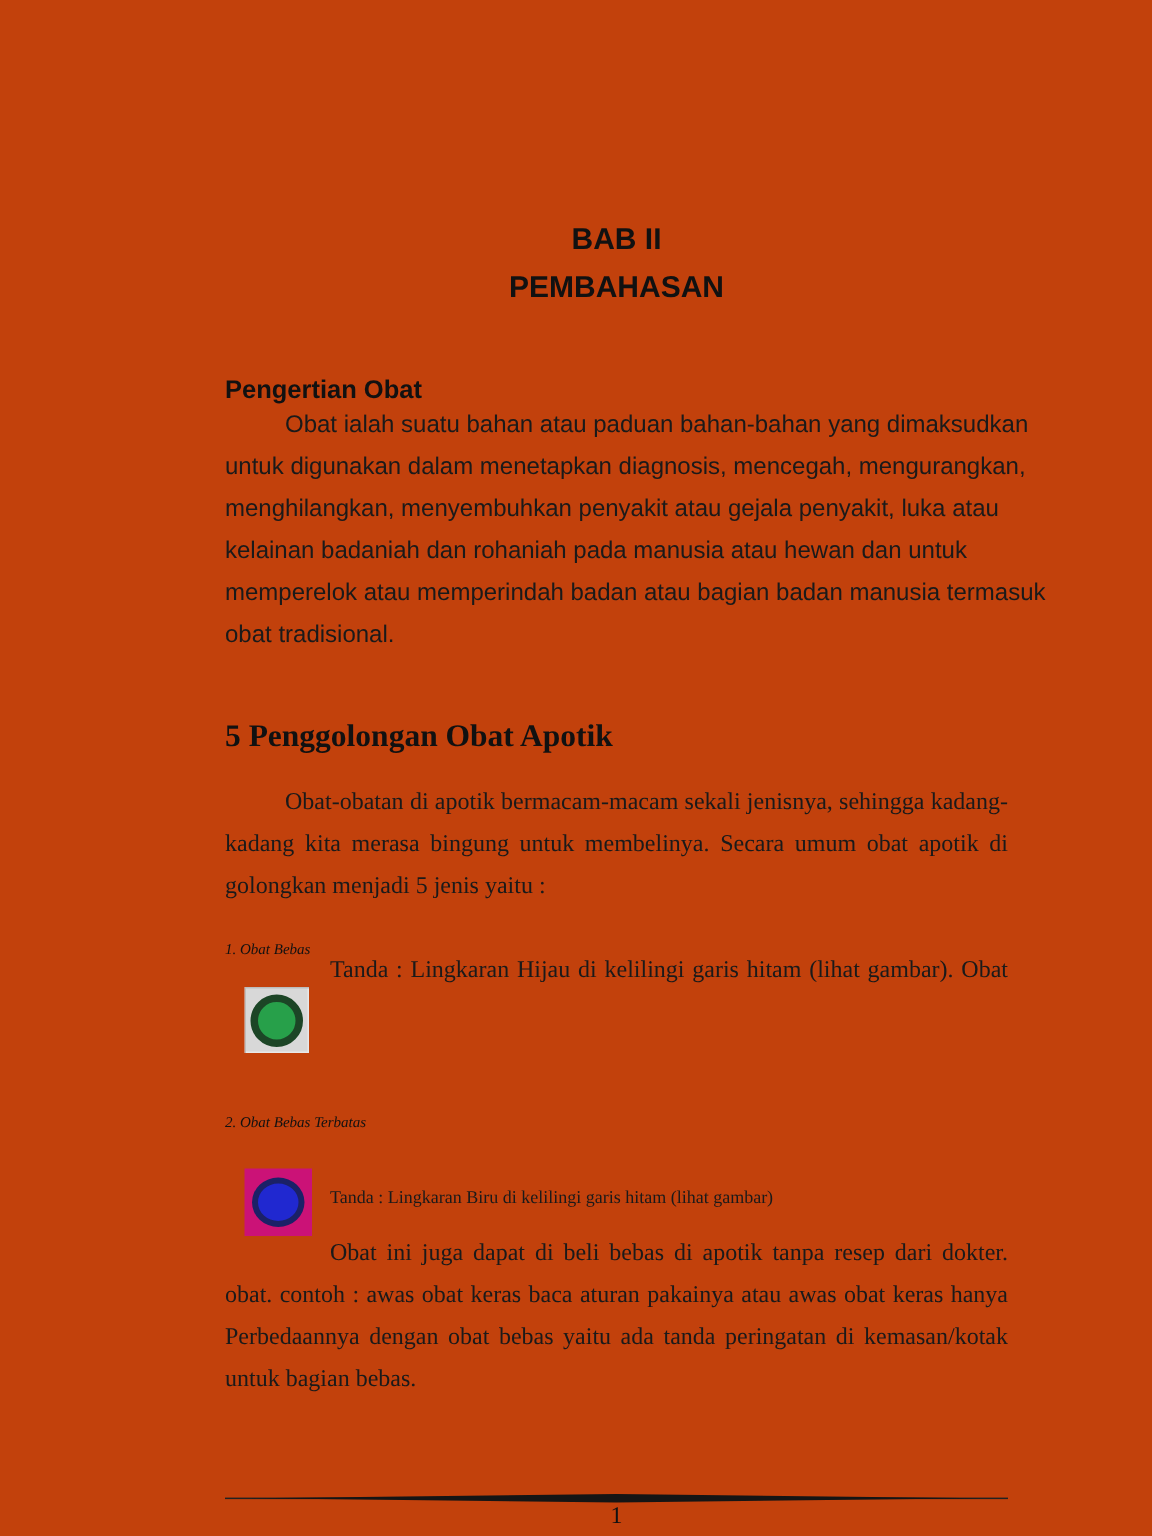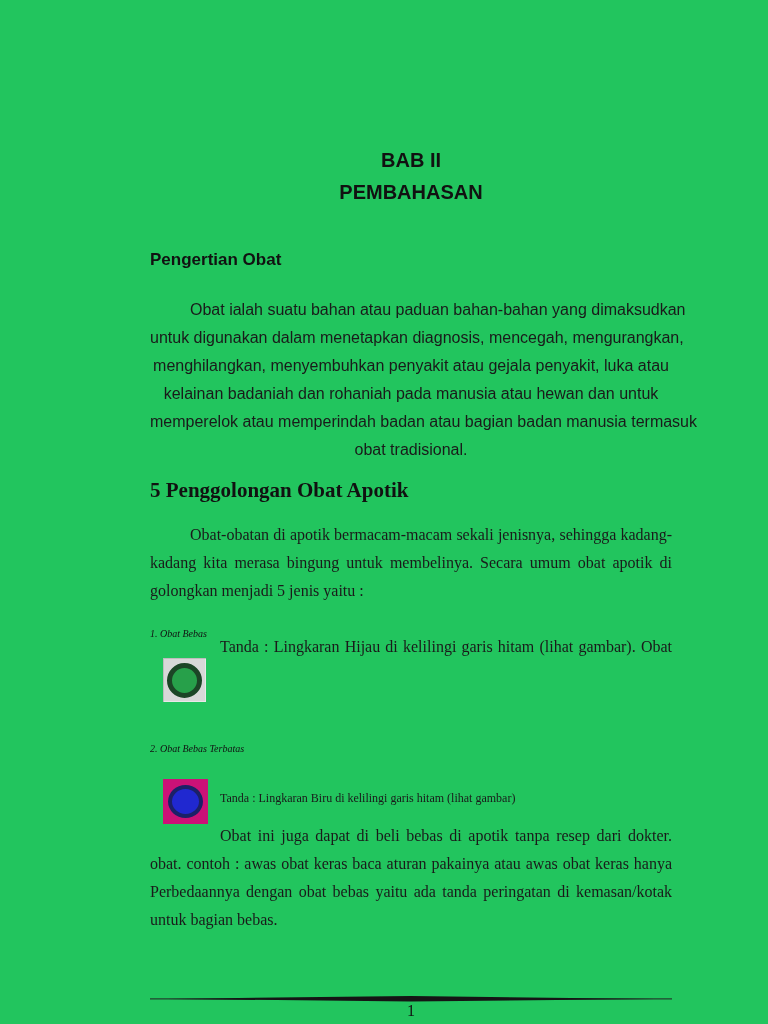--- a/index.html
+++ b/index.html
@@ -1,19 +1,19 @@
 <!DOCTYPE html>
 <html><head>
 <meta charset="utf-8">
 <style>
   html,body{margin:0;padding:0;background:#ffffff;}
   .page{
     position:relative;
     width:768px;height:1024px;
-    background:#22c55e;
+    background:#c2410c;
     font-family:"Liberation Serif", serif;
     color:#1a1a1a;
     overflow:hidden;
   }
   .content{position:absolute;left:150px;top:0;width:522px;height:1024px;}
   .sans{font-family:"Liberation Sans", sans-serif;}
   .serif{font-family:"Liberation Serif", serif;}
 
   .chapter-title{
     position:absolute;left:0;top:144px;width:522px;
@@ -23,21 +23,21 @@
   .h-sans{
     position:absolute;left:0;top:249px;width:522px;
     font-weight:bold;font-size:17px;line-height:22px;color:#111;
   }
   .para{position:absolute;left:0;width:522px;font-size:16px;}
   .ln{height:28px;line-height:28px;overflow:visible;white-space:nowrap;}
   .lnw{height:28px;line-height:28px;white-space:normal;}
   .jl{white-space:normal;text-align:justify;text-align-last:justify;}
   .indent{padding-left:40px;}
   .indent.jl{padding-left:0;text-indent:40px;}
-  .para1{top:296px;text-align:center;}
+  .para1{top:270px;}
   .h-serif{
     position:absolute;left:0;top:477px;width:522px;
     font-weight:bold;font-size:21px;line-height:27px;color:#111;
   }
   .intro{top:521px;}
   .item-label{
     position:absolute;left:0;width:522px;
     font-size:10px;line-height:24px;color:#111;font-style:italic;
   }
   .item1-label{top:622px;}

